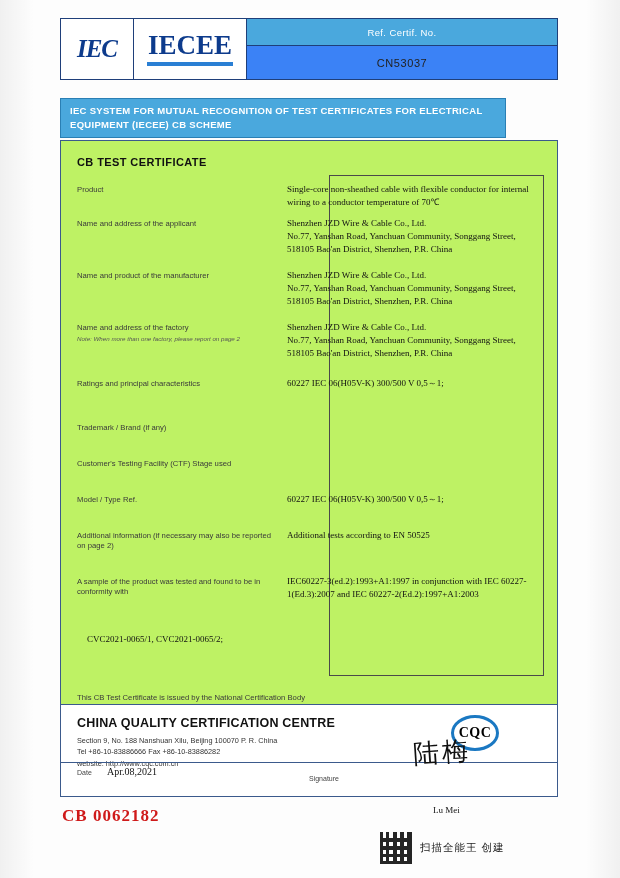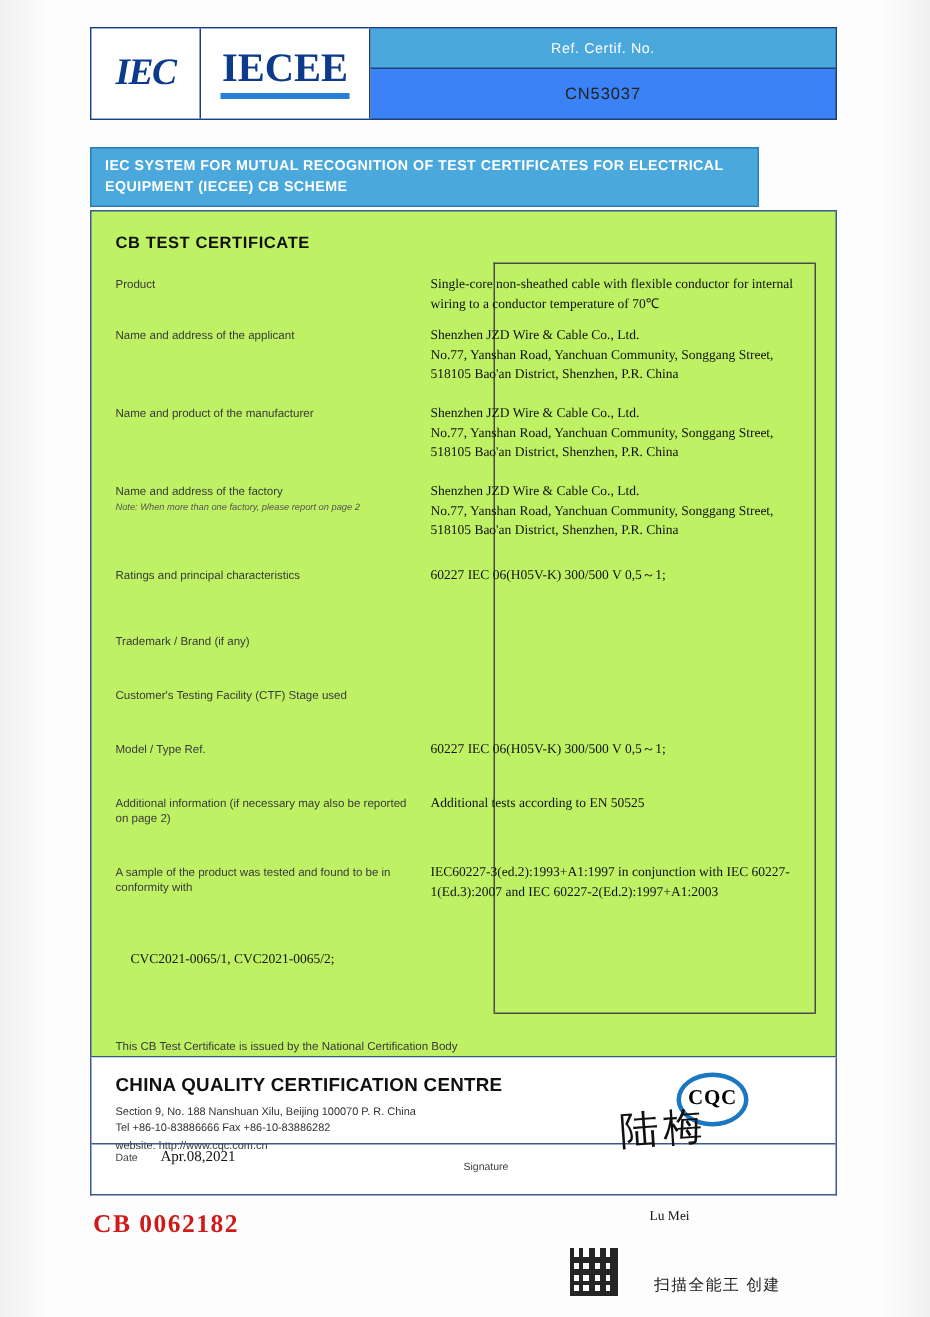--- a/index.html
+++ b/index.html
@@ -343,22 +343,22 @@
     color: #cf1a1a;
     letter-spacing: 1px;
   }
 
   
   .footer-wm {
     position: absolute;
     left: 380px;
     top: 832px;
     display: flex;
-    align-items: flex-end;
-    gap: 24px;
+    align-items: center;
+    gap: 8px;
   }
   .qr {
     width: 32px;
     height: 32px;
     background:
       linear-gradient(90deg,#000 0 3px,transparent 3px 6px,#000 6px 9px,transparent 9px 13px,#000 13px 17px,transparent 17px 20px,#000 20px 24px,transparent 24px 27px,#000 27px 32px),
       linear-gradient(0deg,#000 0 3px,transparent 3px 7px,#000 7px 10px,transparent 10px 14px,#000 14px 18px,transparent 18px 22px,#000 22px 26px,transparent 26px 32px);
     background-blend-mode: multiply;
     opacity: .85;
   }

